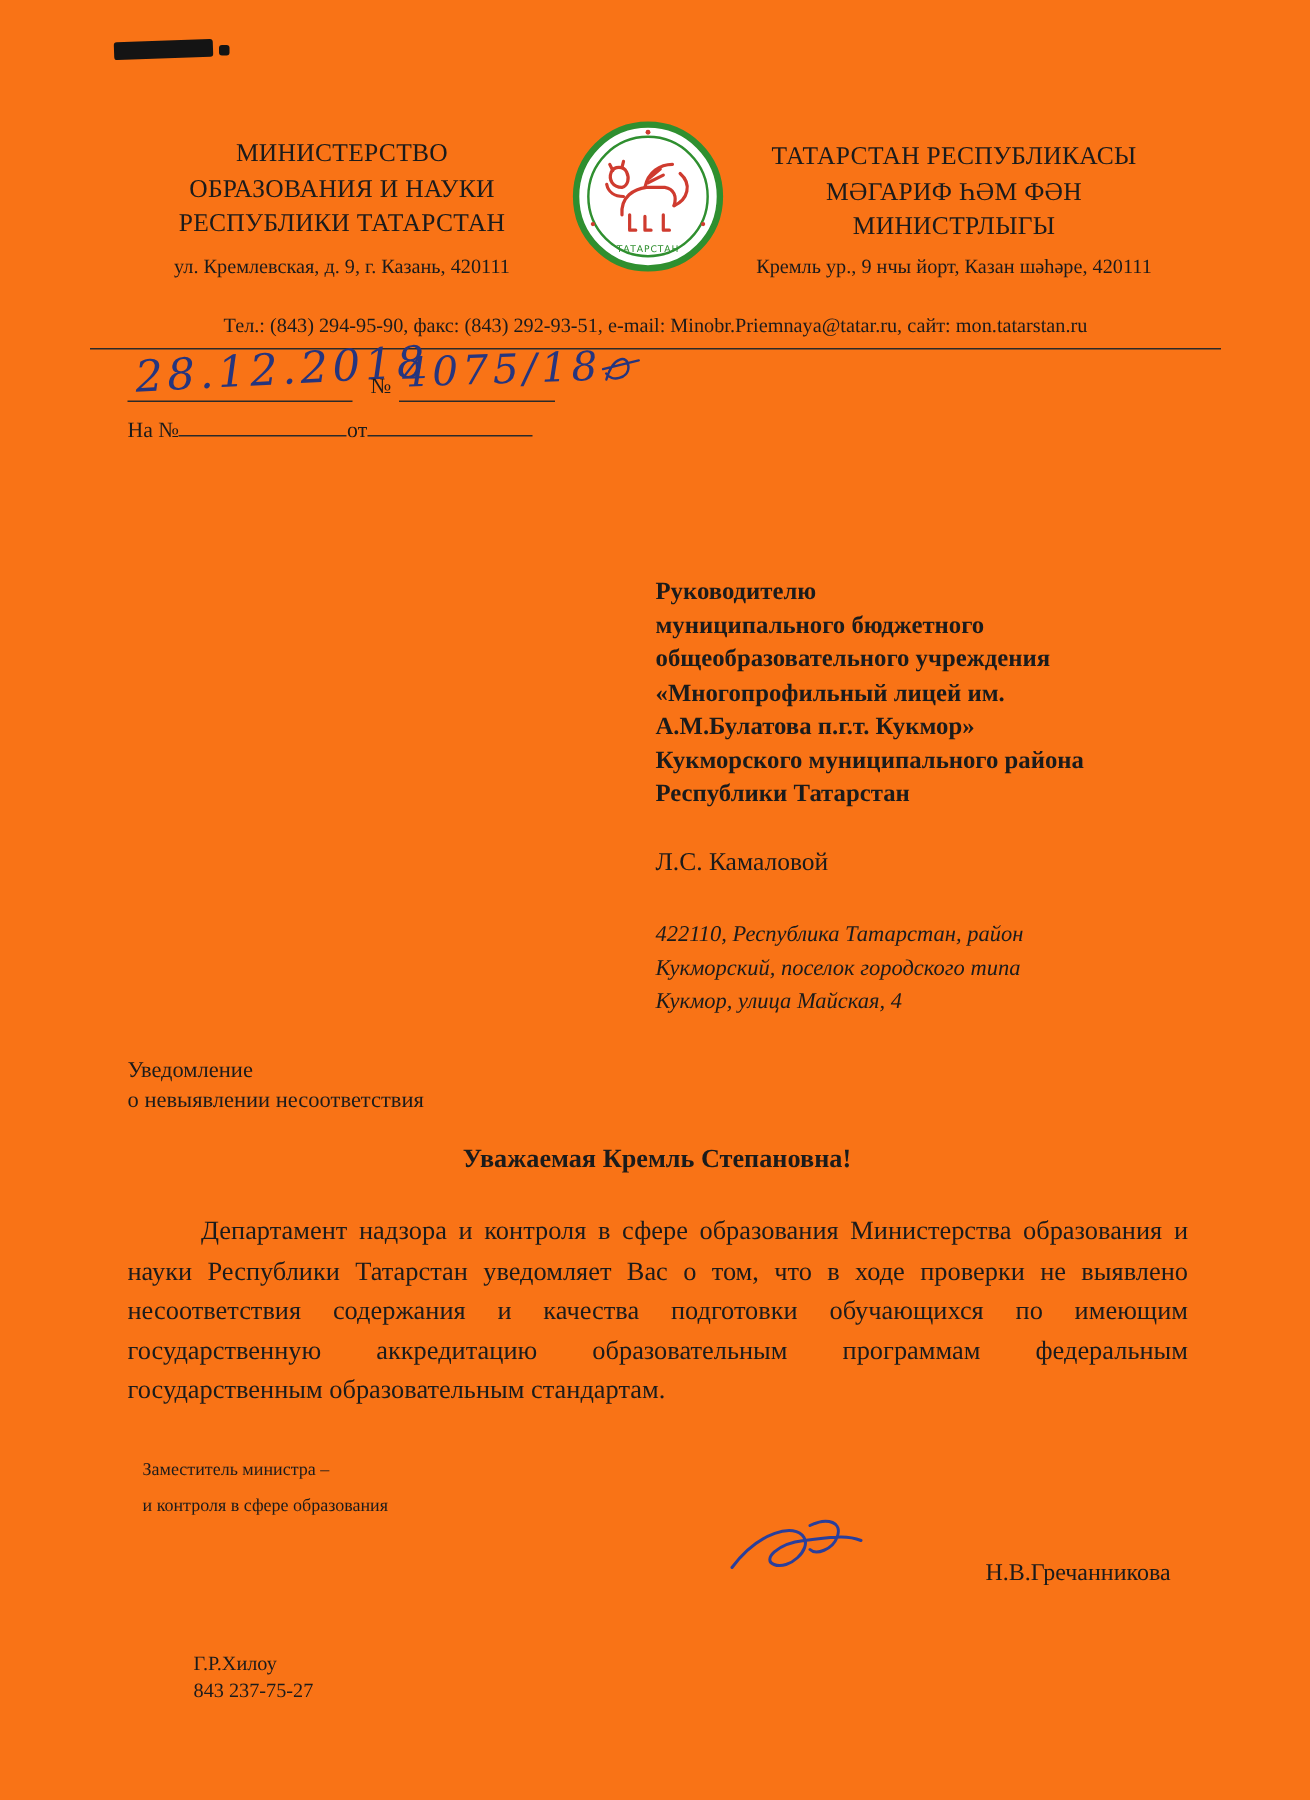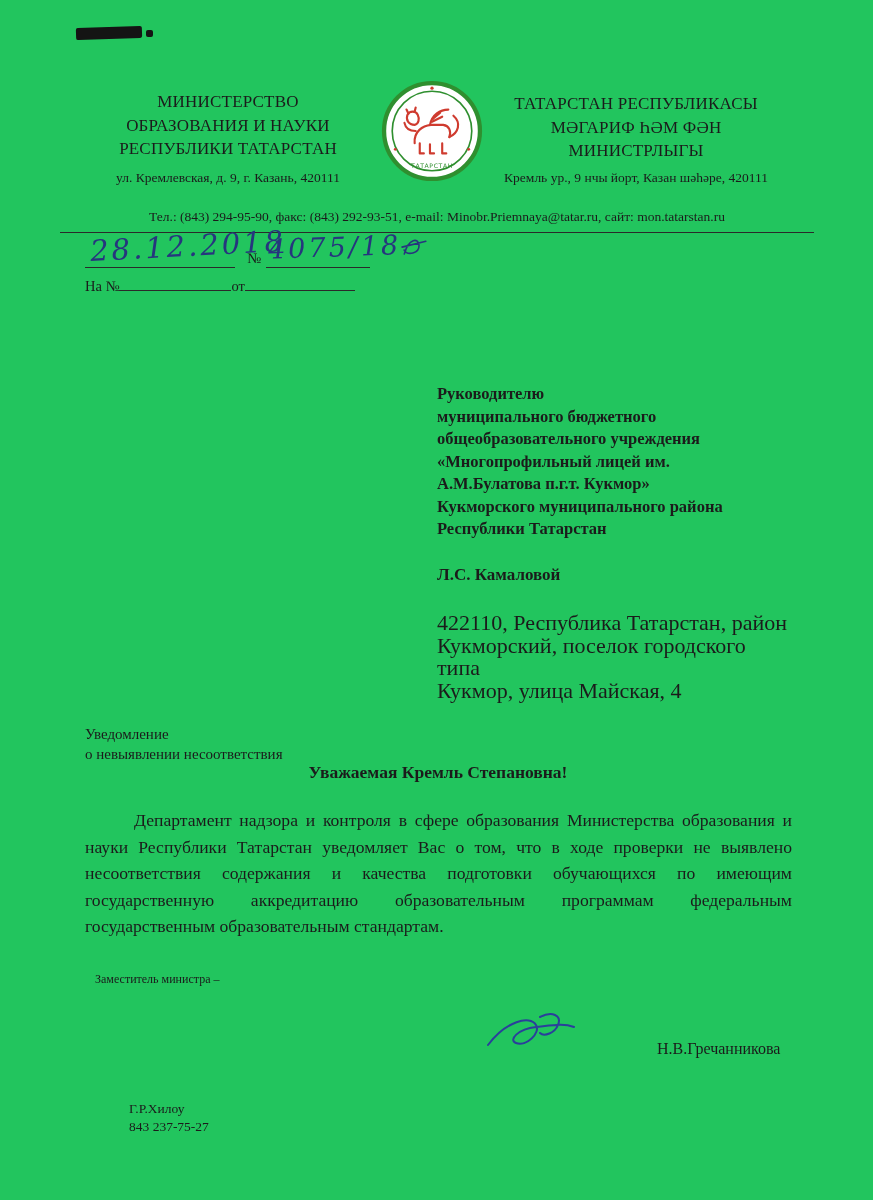--- a/index.html
+++ b/index.html
@@ -1,18 +1,18 @@
 <!DOCTYPE html>
 <html><head>
 <meta charset="utf-8">
 <style>
   html,body{margin:0;padding:0;background:#e8e8e8;}
   .page{
     position:relative;width:873px;height:1200px;margin:0 auto;
-    background:#22c55e;font-family:"Liberation Serif",serif;color:#1b1b1b;
+    background:#f97316;font-family:"Liberation Serif",serif;color:#1b1b1b;
     overflow:hidden;
   }
   .abs{position:absolute;}
   .center{text-align:center;}
   
   .head-title{font-size:17px;line-height:23.5px;letter-spacing:.2px;}
   .head-addr{font-size:13.5px;}
   .contact-line{font-size:13.5px;}
   .rule{border-top:1.6px solid #2a2a2a;height:0;}
   
@@ -20,22 +20,22 @@
     font-family:"DejaVu Serif",serif;font-style:italic;color:#26357e;
     letter-spacing:3px;white-space:nowrap;
   }
   .hw-date{font-size:29px;transform:rotate(-3deg);}
   .hw-num{font-size:27px;transform:rotate(-2deg);}
   .u-line{border-bottom:1.4px solid #2a2a2a;height:0;}
   .ref-row{font-size:14.5px;}
   .ref-blank{display:inline-block;border-bottom:1.2px solid #2a2a2a;height:14px;vertical-align:baseline;}
   
   .recipient{font-size:16.5px;font-weight:bold;line-height:22.5px;}
-  .recipient-person{font-size:17px;font-weight:bold;}
-  .recipient-addr{font-size:22px;line-height:22.5px;}
+  .recipient-person{font-size:17px;font-weight:normal;}
+  .recipient-addr{font-size:15px;line-height:22.5px;font-style:italic;}
   .subject{font-size:15px;line-height:19.5px;}
   .salutation{font-size:17.5px;font-weight:bold;}
   .body-par{
     font-size:17.6px;line-height:26.5px;text-align:justify;text-indent:49px;
   }
   .sig-title{font-size:12px;line-height:23.5px;}
   .sig-name{font-size:16px;}
   .footer-exec{font-size:13.5px;line-height:18px;}
   .artifact{background:#141414;border-radius:2px;}
   .flourish{vertical-align:middle;}
@@ -119,31 +119,32 @@
   </div>
 
   <div class="abs recipient-person" style="left:437px;top:565px;">Л.С. Камаловой</div>
 
   <div class="abs recipient-addr" style="left:437px;top:612px;width:352px;">
     <div>422110, Республика Татарстан, район</div>
     <div>Кукморский, поселок городского типа</div>
     <div>Кукмор, улица Майская, 4</div>
   </div>
 
-  <div class="abs subject" style="left:85px;top:705px;width:300px;margin-top:20px;">
+  <div class="abs subject" style="left:85px;top:705px;width:300px;">
     <div>Уведомление</div>
     <div>о невыявлении несоответствия</div>
   </div>
 
   <div class="abs center salutation" style="left:85px;top:762px;width:706px;">Уважаемая Кремль Степановна!</div>
 
   <div class="abs body-par" style="left:85px;top:807px;width:707px;">Департамент надзора и контроля в сфере образования Министерства образования и науки Республики Татарстан уведомляет Вас о том, что в ходе проверки не выявлено несоответствия содержания и качества подготовки обучающихся по имеющим государственную аккредитацию образовательным программам федеральным государственным образовательным стандартам.</div>
 
   <div class="abs sig-title" style="left:95px;top:968px;width:330px;">
     <div>Заместитель министра –</div>
+    <div>и контроля в сфере образования</div>
   </div>
 
   <div class="abs" style="left:478px;top:1003px;width:130px;height:60px;">
     <svg width="130" height="60" viewBox="0 0 130 60">
       <path d="M10 42 C28 18 52 12 58 22 C63 30 48 44 38 40 C30 37 40 26 58 24 C76 22 86 20 96 24 M62 14 C74 8 84 12 80 22 C77 30 66 34 62 30" stroke="#2a3f9b" stroke-width="2" fill="none" stroke-linecap="round"></path>
     </svg>
   </div>
 
   <div class="abs sig-name" style="left:657px;top:1040px;">Н.В.Гречанникова</div>
 

